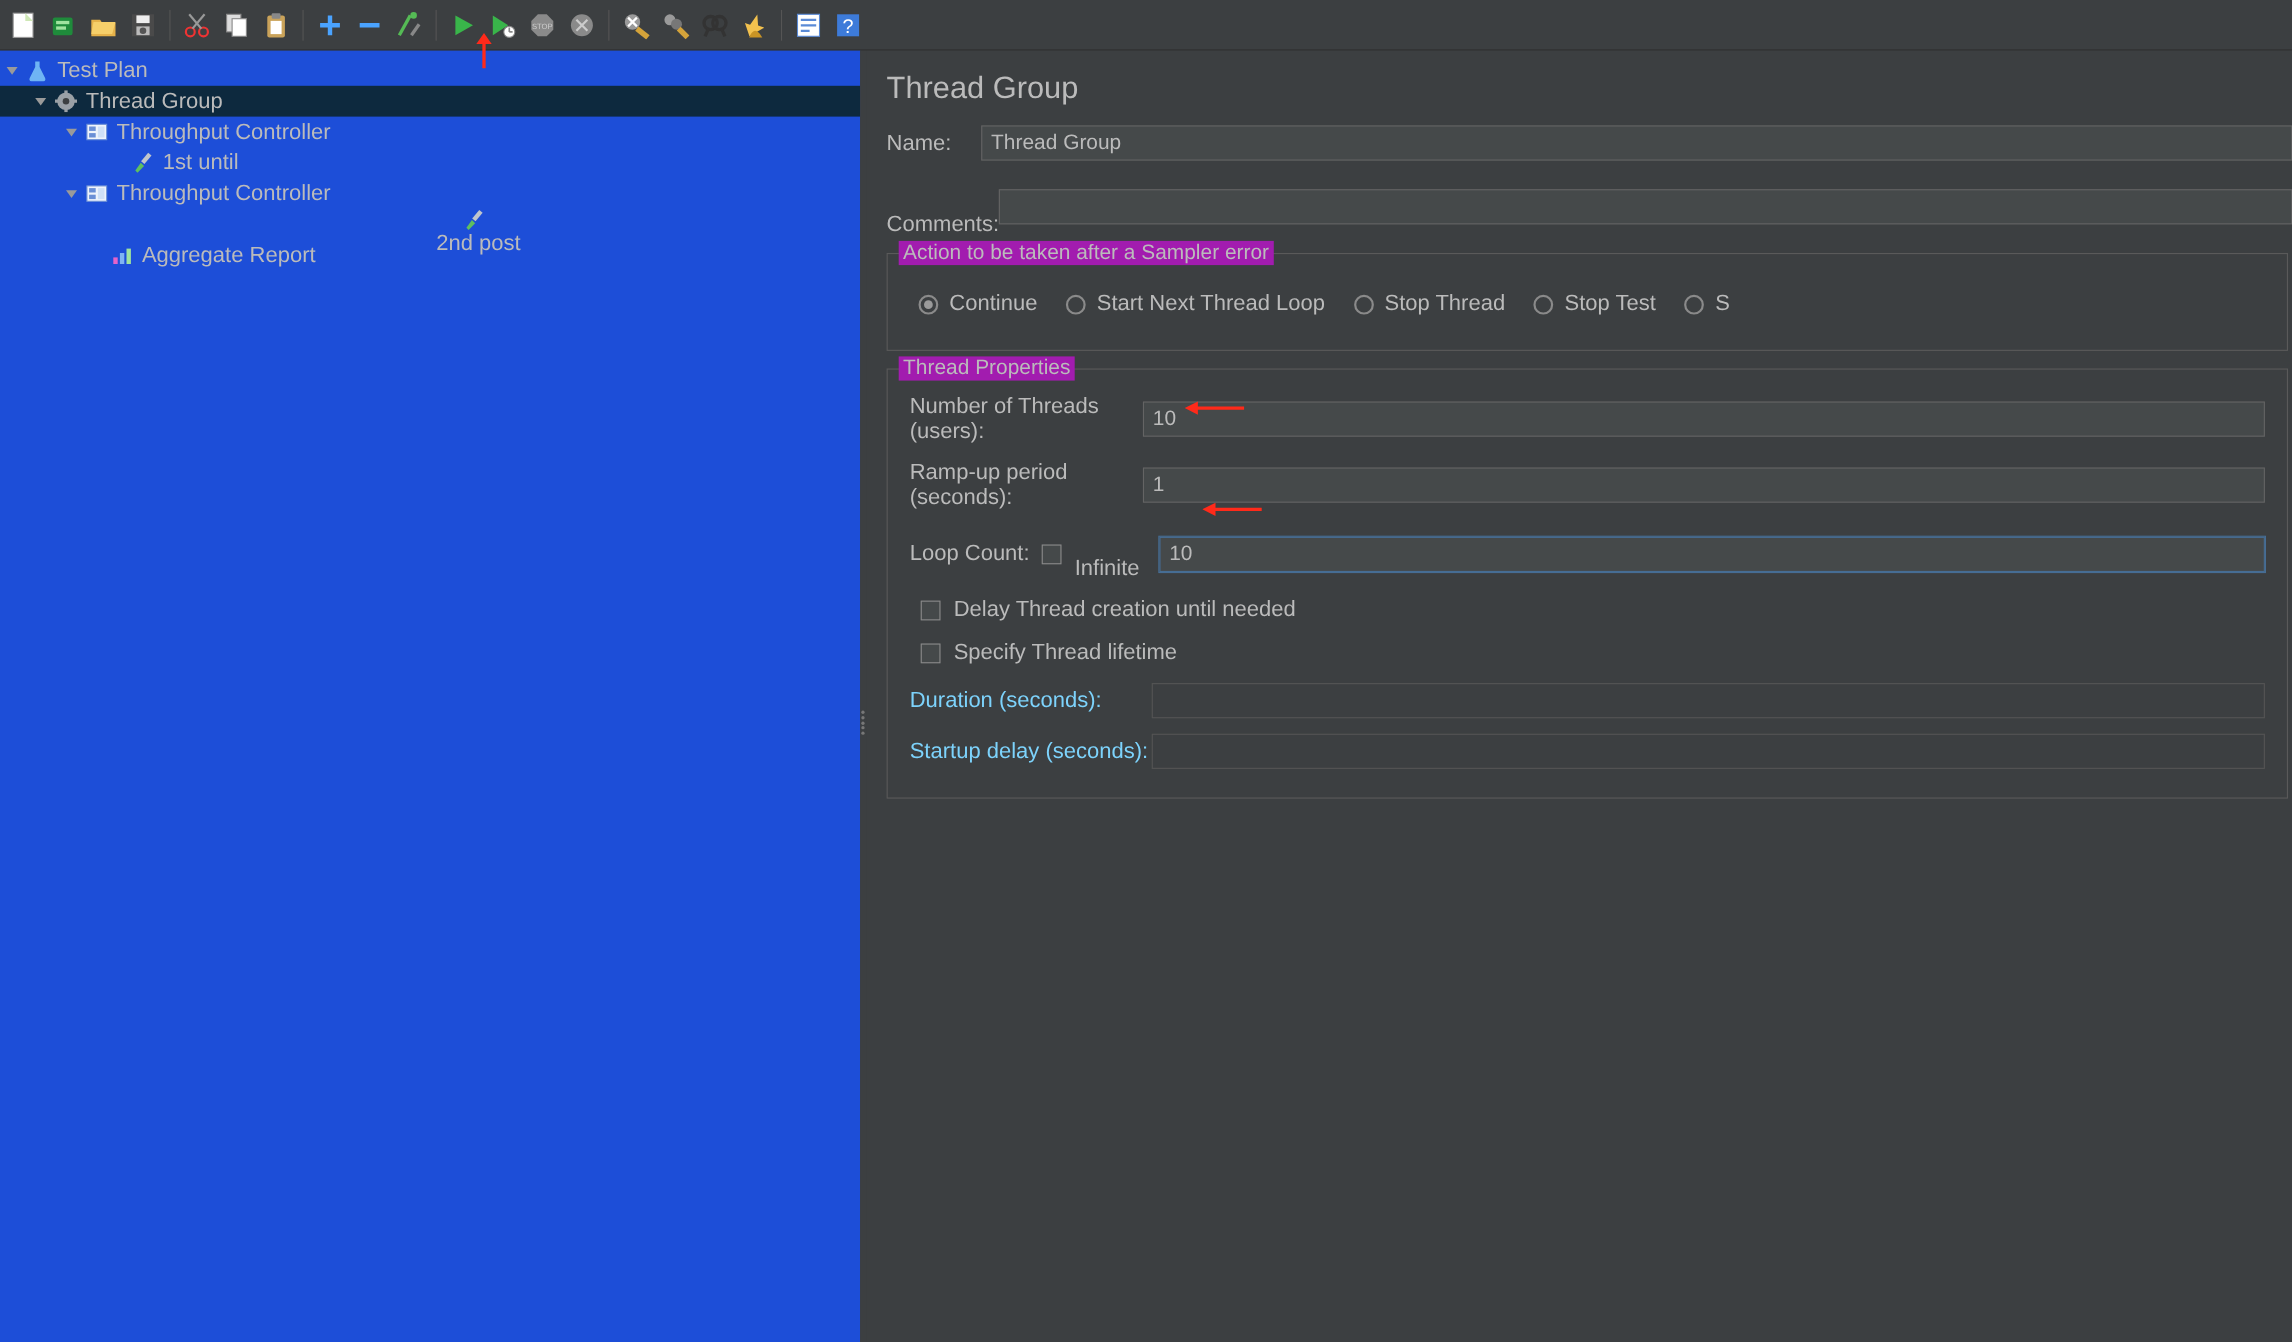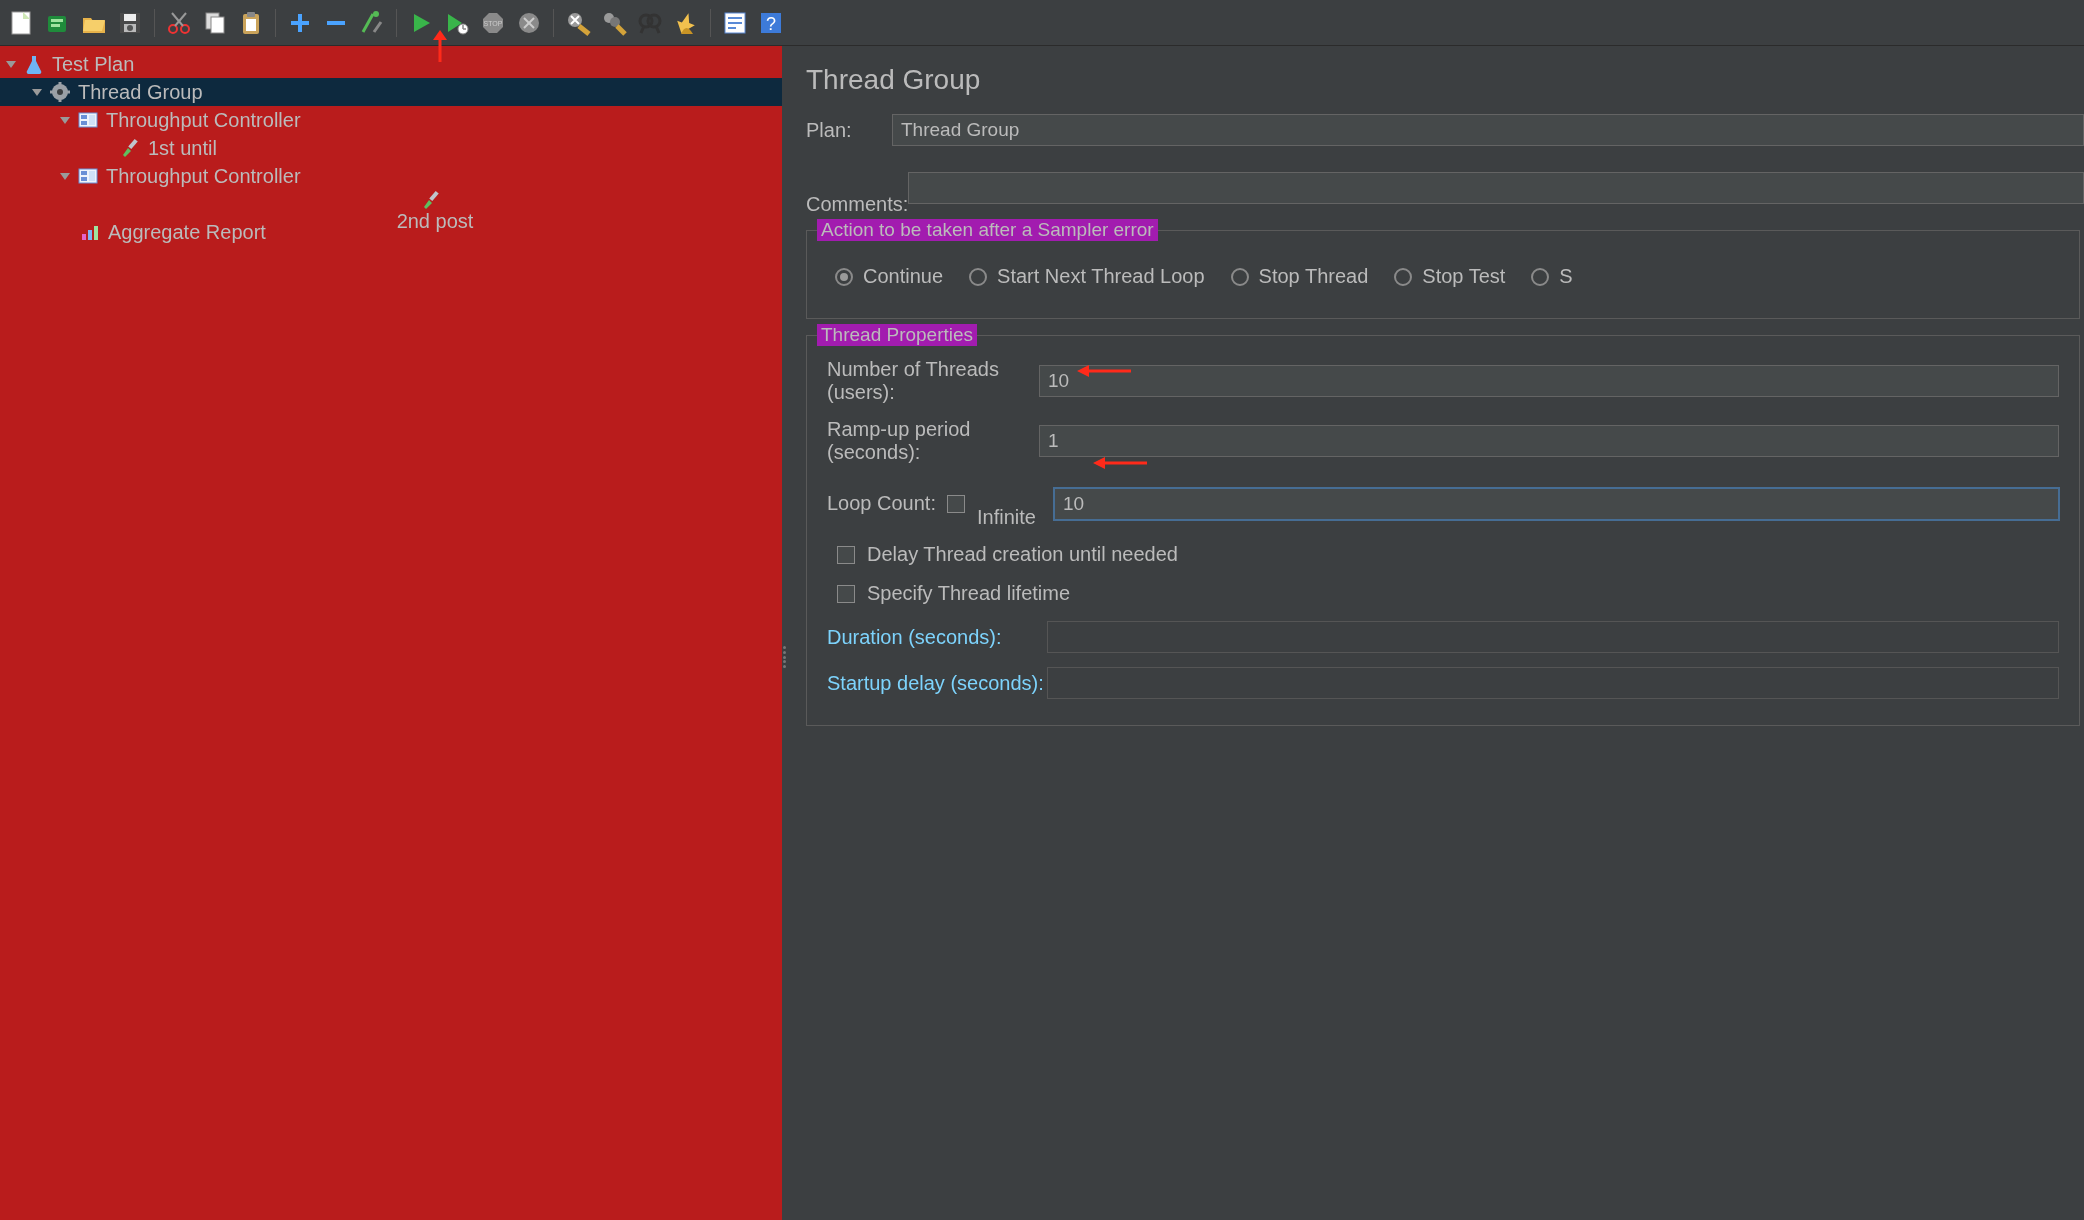--- a/index.html
+++ b/index.html
@@ -27,21 +27,21 @@
     display:flex; align-items:center; justify-content:center;
     cursor:pointer;
   }
   .tsep{ width:1px; height:28px; background:#555; margin:0 4px;}
   .tbtn svg{ width:26px; height:26px; display:block;}
 
   
   .main{ display:flex; height:calc(1220px - 46px);}
   .left{
     width:782px;
-    background:#b91c1c;
+    background:#1d4ed8;
     overflow:auto;
   }
   .splitter{
     width:6px;
     background:#3c3f41;
     position:relative;
   }
   .splitter .dots{
     position:absolute;
     left:1px;
@@ -417,21 +417,21 @@
         <span class="disclose"></span>
         <span class="ticon">
             <svg viewBox="0 0 20 20">
               <rect x="11" y="1" width="4" height="10" transform="rotate(40 13 6)" fill="#bfc5cc"></rect>
               <path d="M3 17 L8 10 L11 13 L5 19z" fill="#5fbf5f"></path>
             </svg>
           </span>
         <span class="label">2nd post</span>
       </div>
 
-      <div class="trow" style="padding-left:60px;">
+      <div class="trow" style="padding-left:81px;">
         <span class="disclose"></span>
         <span class="ticon">
             <svg viewBox="0 0 20 20">
               <rect x="2" y="12" width="4" height="6" fill="#e463c9"></rect>
               <rect x="8" y="8" width="4" height="10" fill="#7fb4f2"></rect>
               <rect x="14" y="4" width="4" height="14" fill="#9fe39f"></rect>
             </svg>
           </span>
         <span class="label">Aggregate Report</span>
       </div>
@@ -447,21 +447,21 @@
         <span></span>
         <span></span>
       </div>
   </div>
 
   <div class="right">
 
     <h1 class="title">Thread Group</h1>
 
     <div class="field-row">
-      <span class="lbl">Plan:</span>
+      <span class="lbl">Name:</span>
       <input class="tinput" value="Thread Group" style="">
     </div>
 
     <div class="field-row comments">
       <span class="lbl">Comments:</span>
       <input class="tinput" value="" style="">
     </div>
 
     <div class="fset">
       <span class="legend">Action to be taken after a Sampler error</span>

